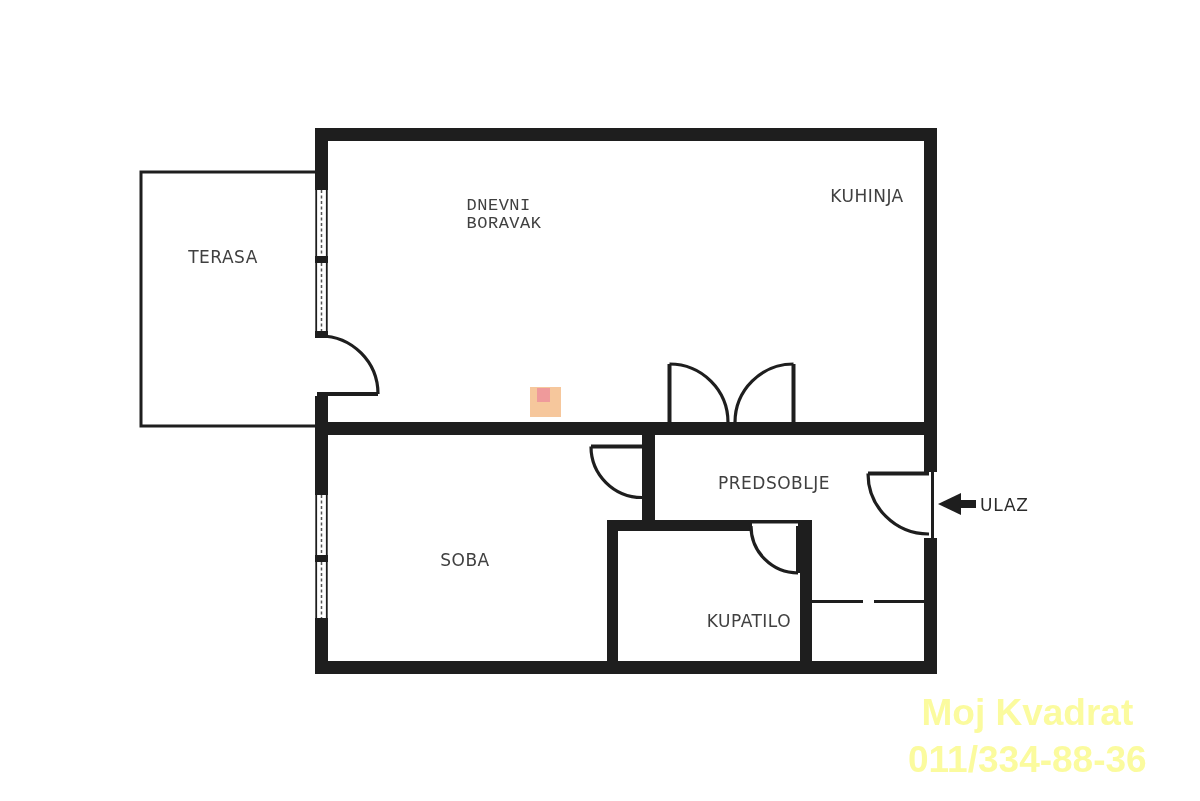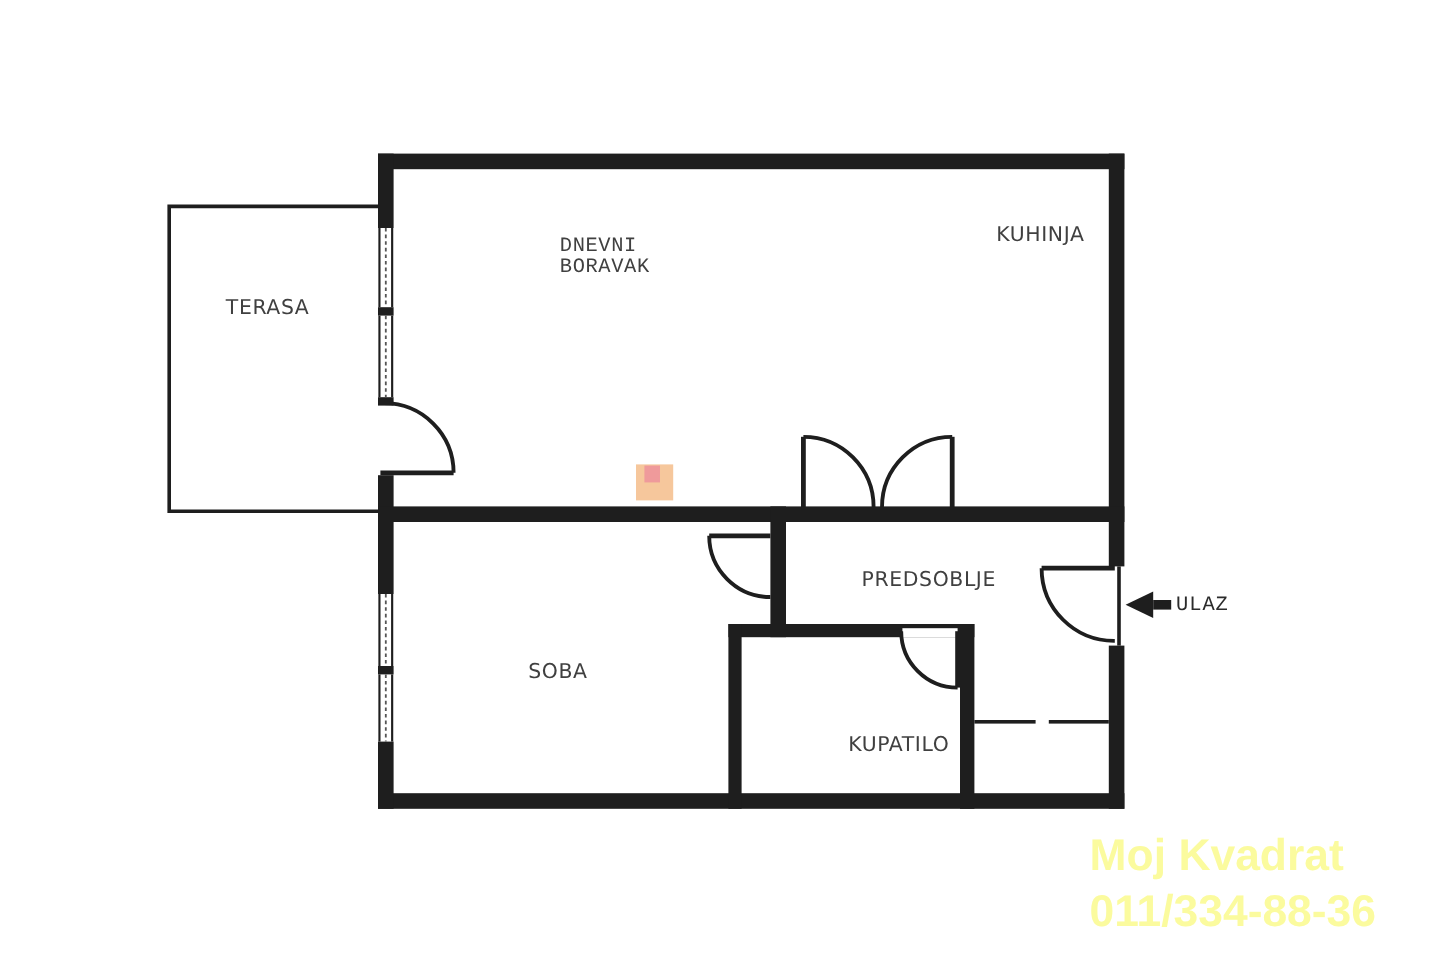--- a/index.html
+++ b/index.html
@@ -27,21 +27,20 @@
     text-align:left;
     line-height:18px;
   }
   .ulaz-label{
     position:absolute;
     transform:translate(0,-50%);
     font-size:17px;
     letter-spacing:0.8px;
     color:#2b2b2b;
     white-space:nowrap;
-    font-family:Liberation Mono, monospace;
   }
   .wm-logo{
     position:absolute;
     left:530px;top:387px;
     width:31px;height:30px;
     background:#f6c79c;
   }
   .wm-logo-inner{
     position:absolute;
     left:7px;top:1px;
@@ -61,20 +60,21 @@
   }
   .promo{
     position:absolute;
     left:908px;top:689px;
     font-family:"Liberation Sans",sans-serif;
     font-size:37px;
     font-weight:bold;
     line-height:47px;
     color:#fbfb9e;
     white-space:nowrap;
+    text-align:center;
   }
 </style>
 </head>
 <body>
 
 <div class="canvas">
 
   <svg class="plan-svg" width="1200" height="801" viewBox="0 0 1200 801">
 
     <path class="thin-line" d="M315,172 L141,172 L141,426 L315,426"></path>

